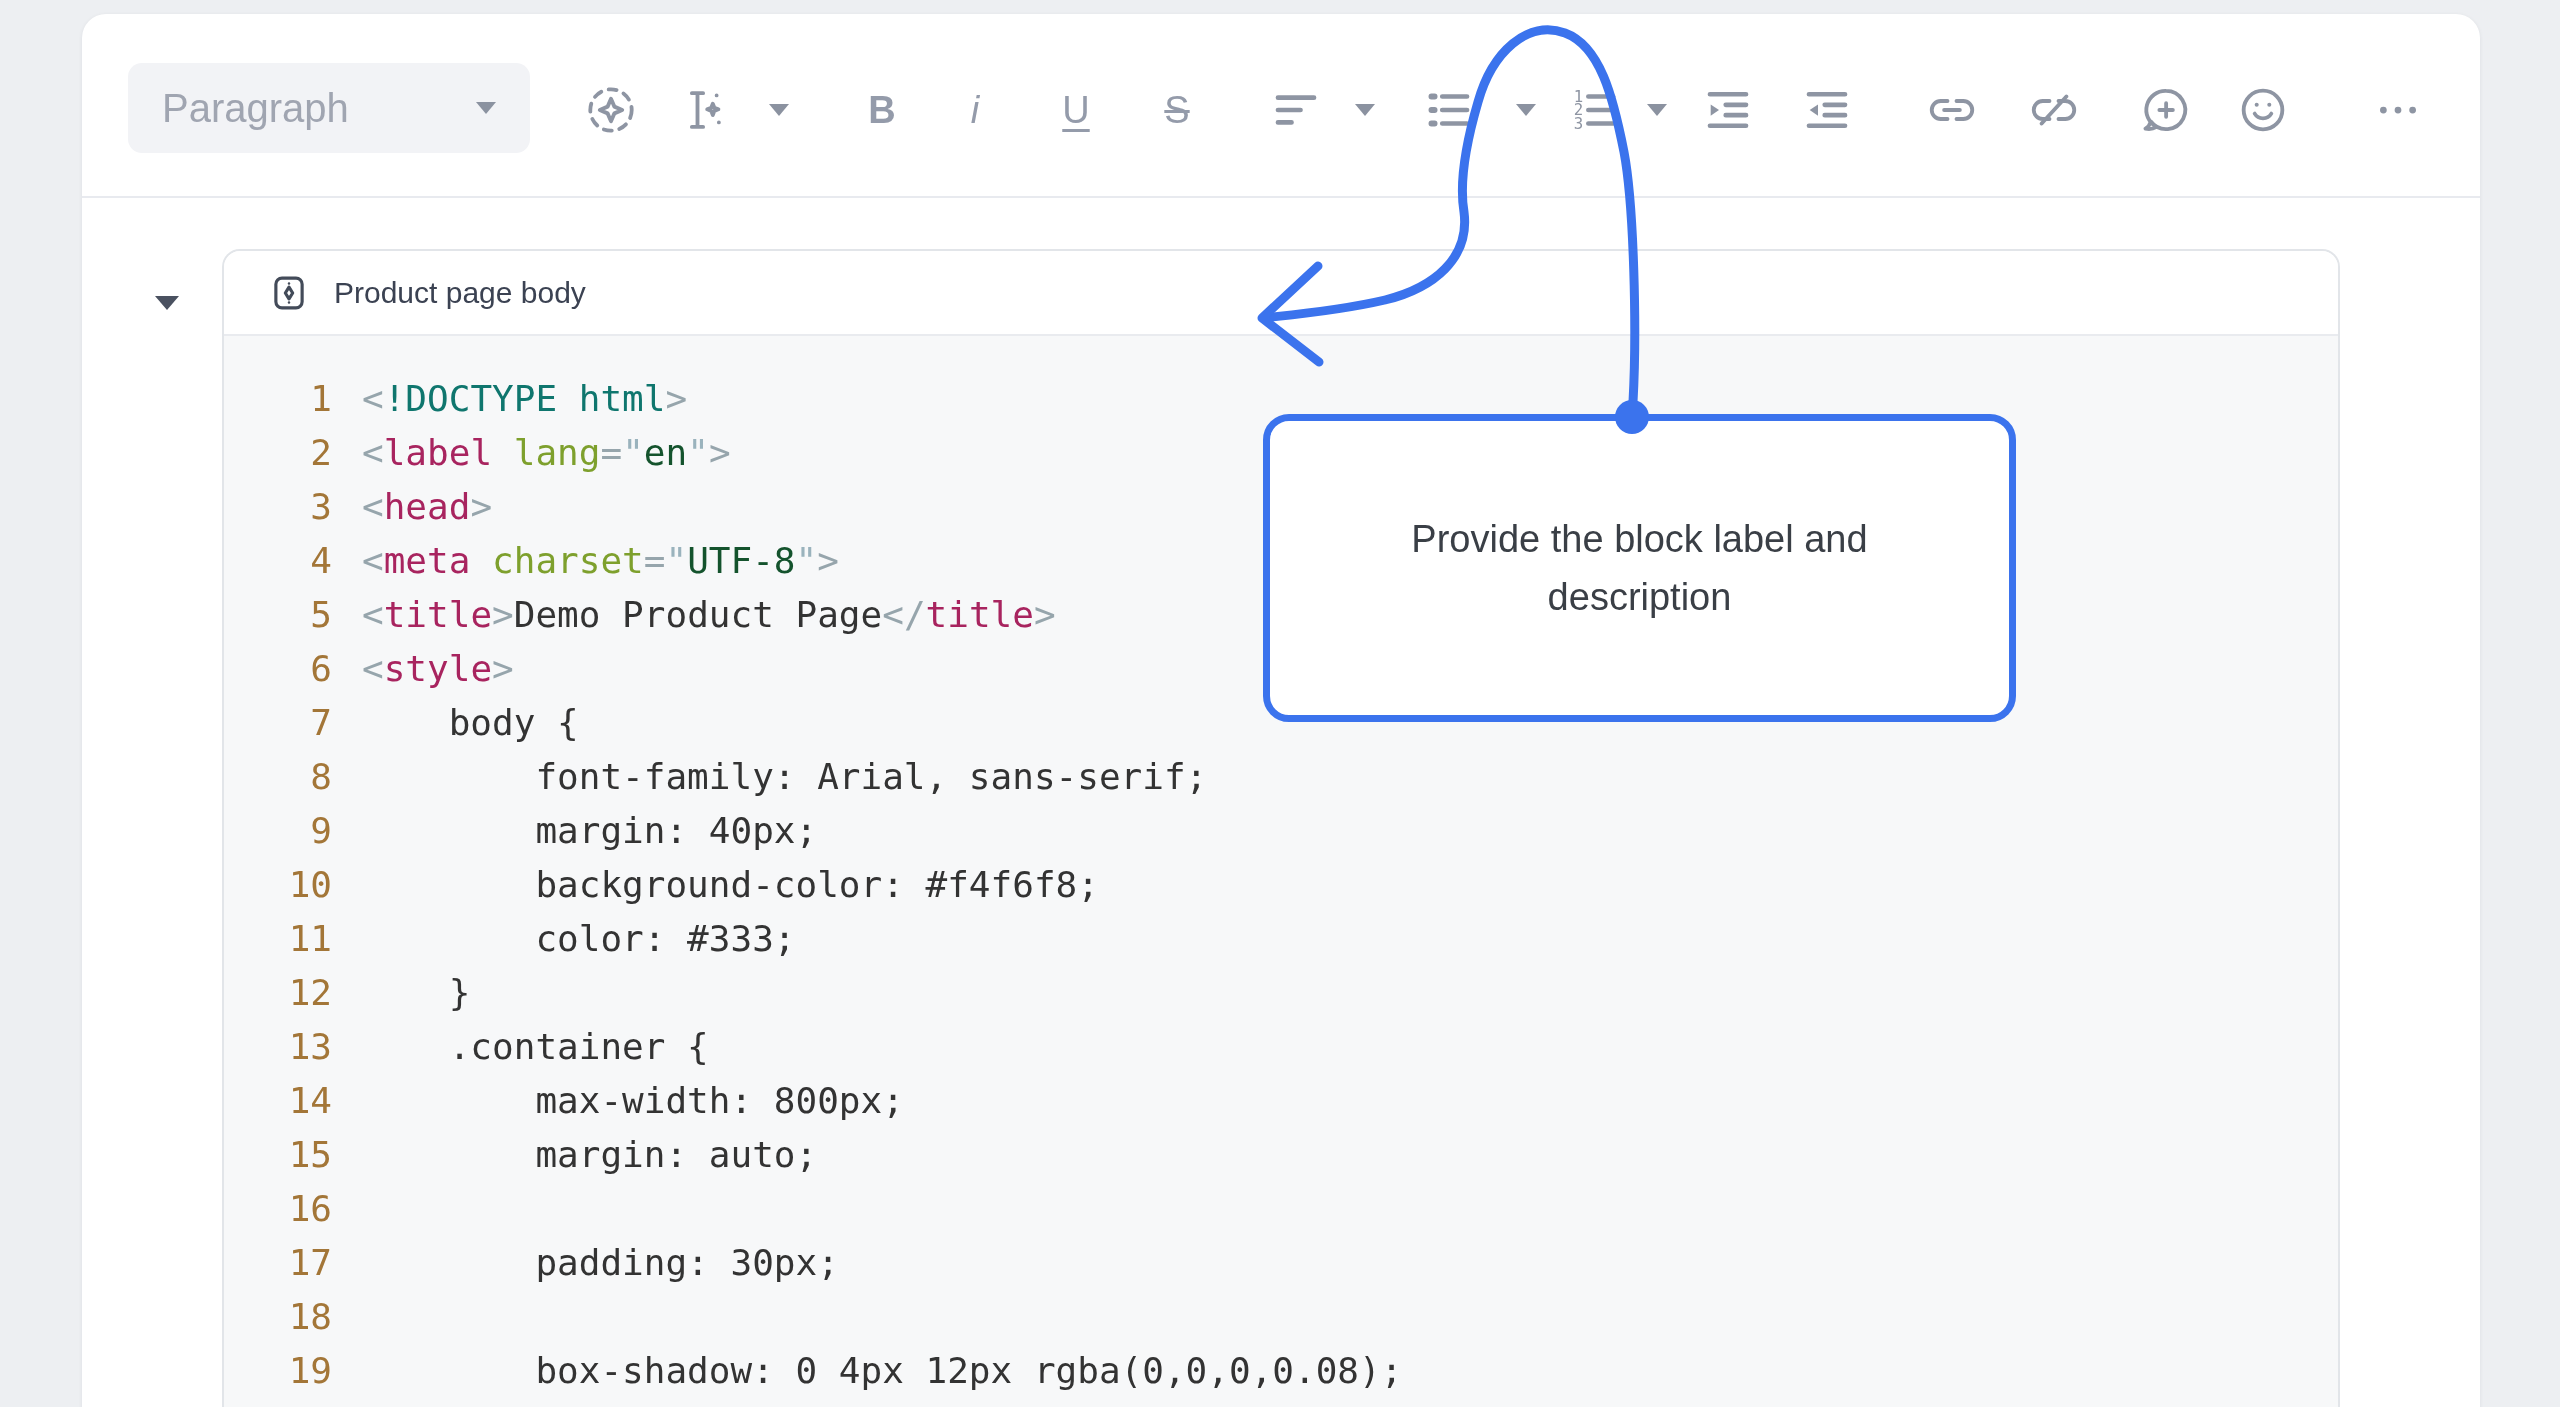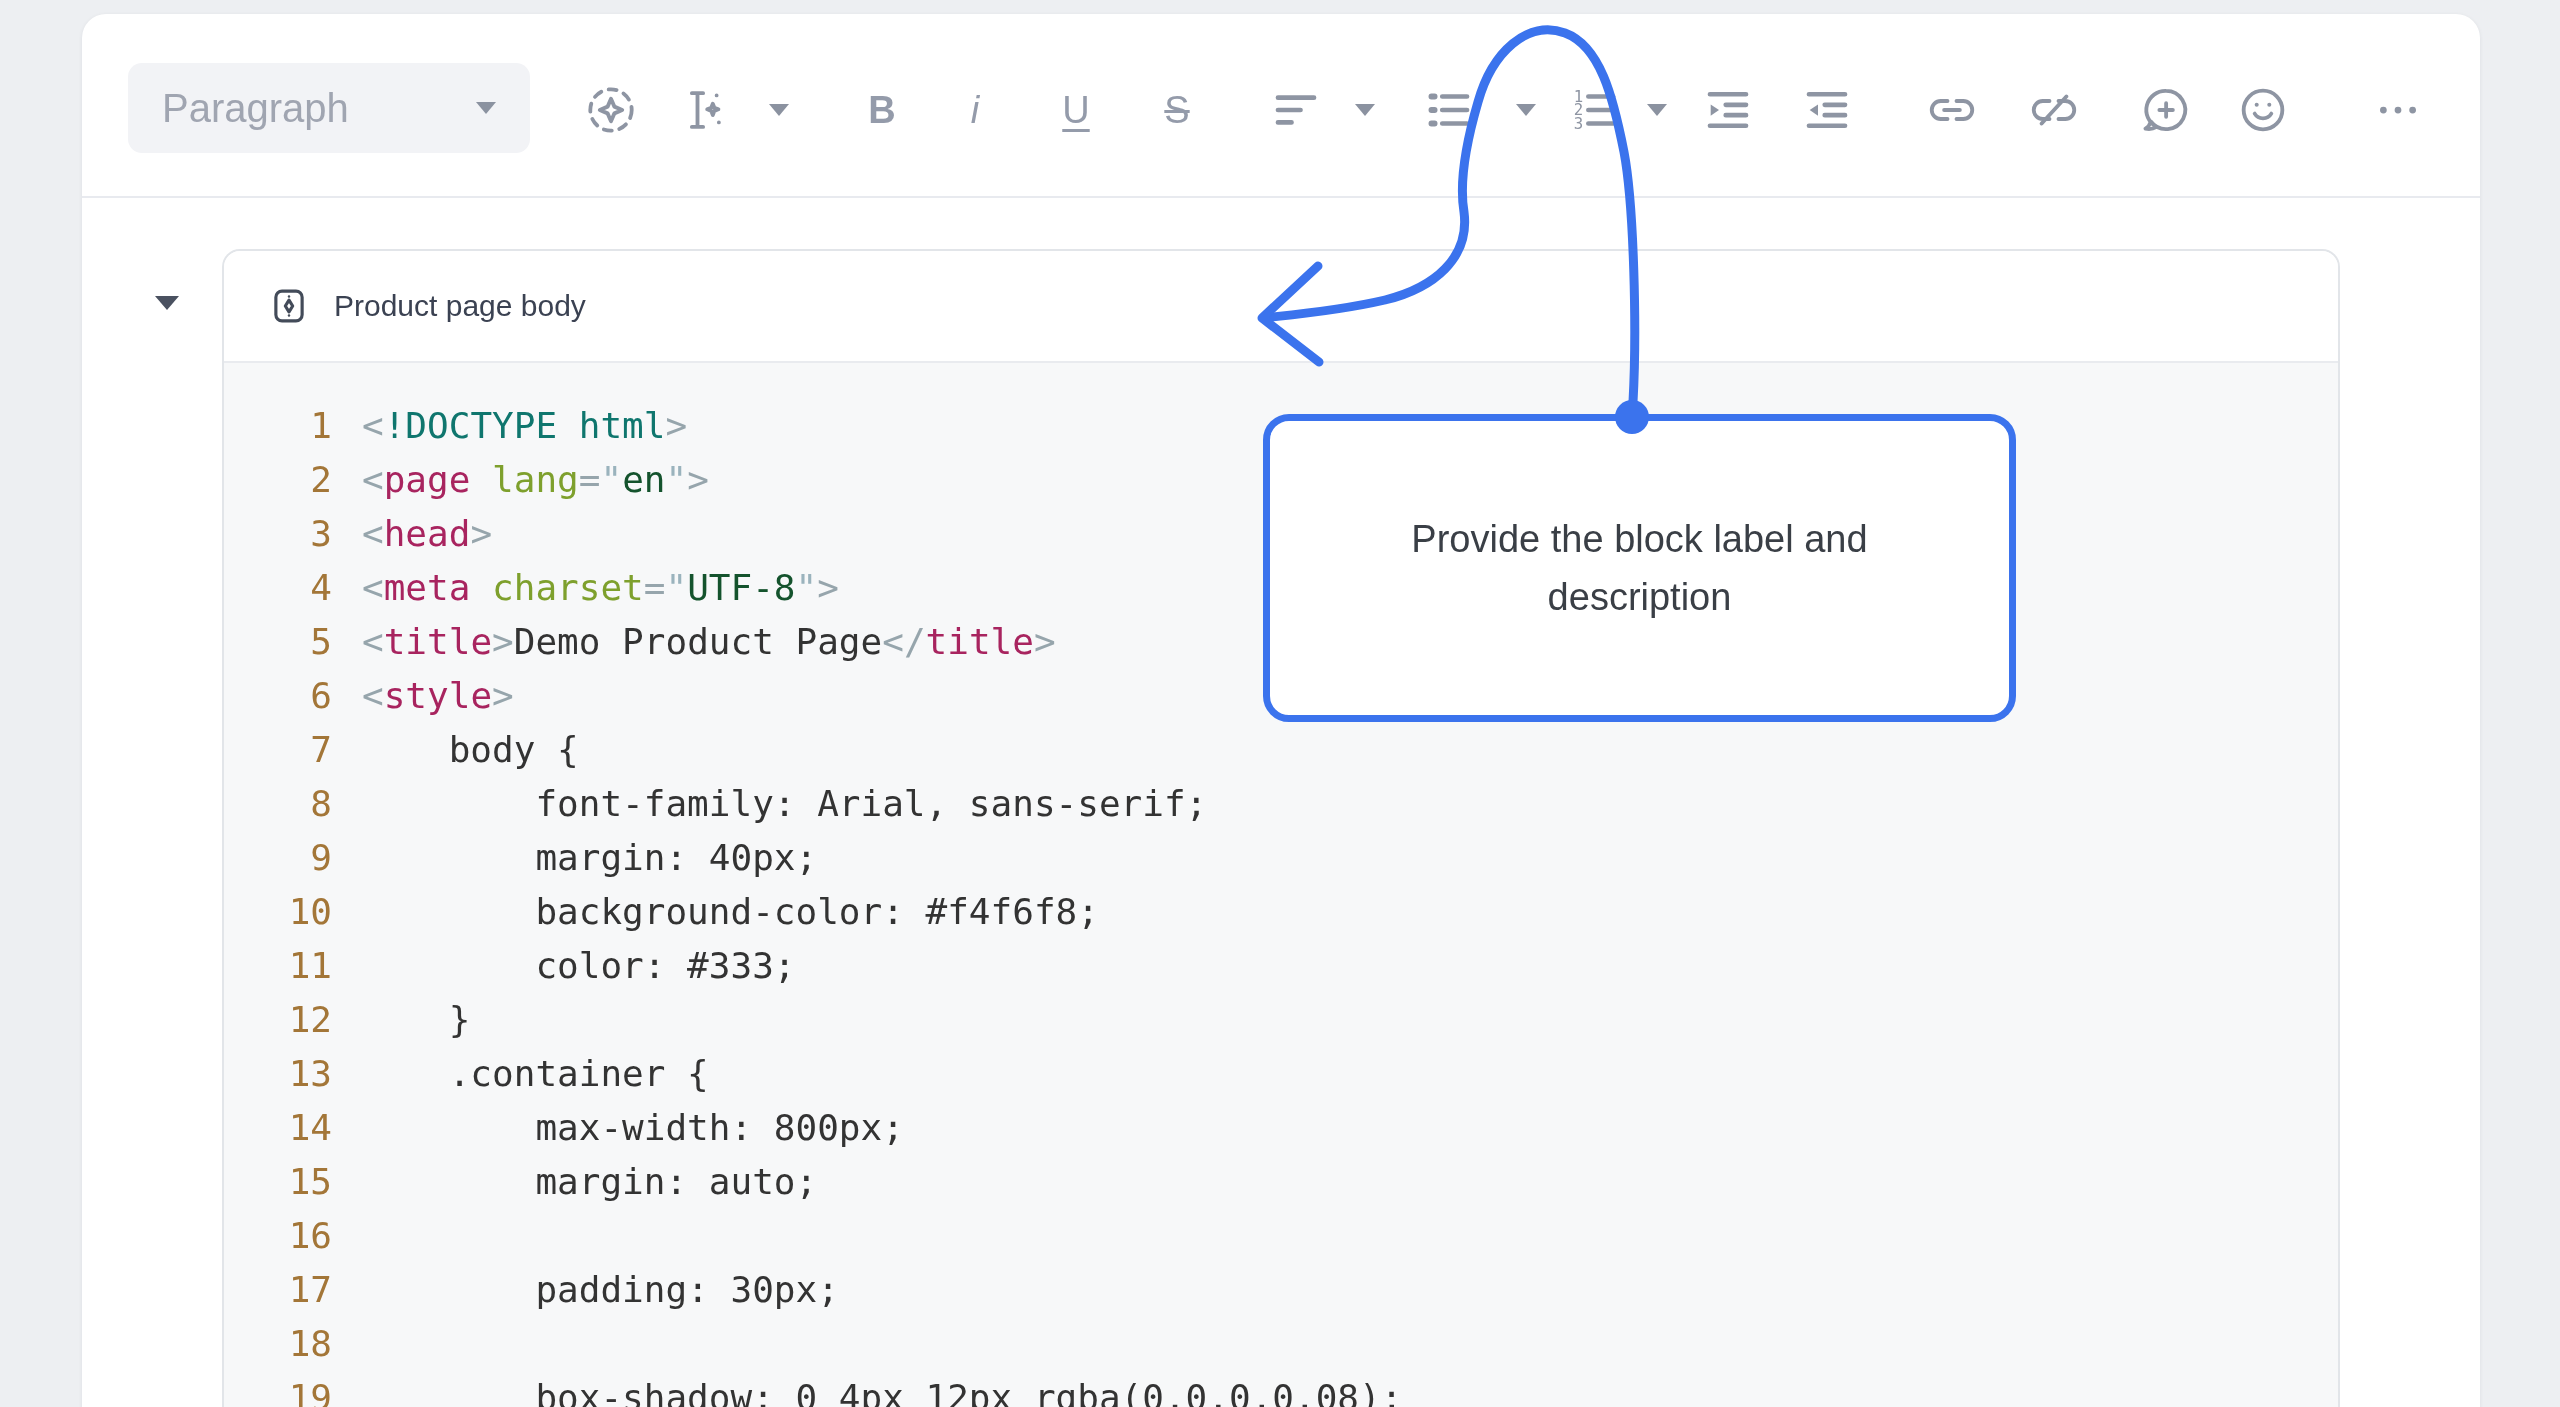--- a/index.html
+++ b/index.html
@@ -43,21 +43,21 @@
     width:0; height:0; border-left:12px solid transparent; border-right:12px solid transparent;
     border-top:14px solid #4a5160;
   }
 
   
   .block-card{
     position:absolute; left:140px; top:235px; width:2118px; height:1260px;
     border:2px solid #e2e5e9; border-radius:18px; background:#f7f8f9; overflow:hidden;
   }
   .block-header{
-    height:112px; background:#ffffff; border-bottom:2px solid #e9ebef;
+    height:85px; background:#ffffff; border-bottom:2px solid #e9ebef;
     display:flex; align-items:center; padding-left:44px; gap:24px;
   }
   .block-header svg{ stroke:#434b59; fill:none; stroke-width:1.8; stroke-linecap:round; stroke-linejoin:round; }
   .block-title{ font-size:30px; font-weight:500; color:#3b4252; }
 
   
   .code-area{ padding:36px 0 0 0; font-family:"DejaVu Sans Mono", monospace; font-size:36px; }
   .code-line{ display:flex; line-height:54px; white-space:pre; }
   .ln{ width:108px; text-align:right; color:#a37638; flex:0 0 auto; }
   .lc{ margin-left:30px; color:#333; }
@@ -201,21 +201,21 @@
       <svg width="42" height="42" viewBox="0 0 24 24">
         <rect x="4.5" y="3.5" width="15" height="17" rx="3.5"></rect>
         <path d="M12 8.6 L14.1 12 L12 15.4 L9.9 12 Z"></path>
         <circle cx="12" cy="6.6" r="0.7" fill="#434b59" stroke="none"></circle>
         <circle cx="12" cy="17.4" r="0.7" fill="#434b59" stroke="none"></circle>
       </svg>
       <span class="block-title">Product page body</span>
     </div>
     <div class="code-area">
         <div class="code-line"><span class="ln">1</span><span class="lc"><span class="tok-p">&lt;</span><span class="tok-d">!DOCTYPE html</span><span class="tok-p">&gt;</span></span></div>
-        <div class="code-line"><span class="ln">2</span><span class="lc"><span class="tok-p">&lt;</span><span class="tok-t">page</span><span class="tok-x"> </span><span class="tok-a">lang</span><span class="tok-p">=</span><span class="tok-q">"</span><span class="tok-v">en</span><span class="tok-q">"</span><span class="tok-p">&gt;</span></span></div>
+        <div class="code-line"><span class="ln">2</span><span class="lc"><span class="tok-p">&lt;</span><span class="tok-t">label</span><span class="tok-x"> </span><span class="tok-a">lang</span><span class="tok-p">=</span><span class="tok-q">"</span><span class="tok-v">en</span><span class="tok-q">"</span><span class="tok-p">&gt;</span></span></div>
         <div class="code-line"><span class="ln">3</span><span class="lc"><span class="tok-p">&lt;</span><span class="tok-t">head</span><span class="tok-p">&gt;</span></span></div>
         <div class="code-line"><span class="ln">4</span><span class="lc"><span class="tok-p">&lt;</span><span class="tok-t">meta</span><span class="tok-x"> </span><span class="tok-a">charset</span><span class="tok-p">=</span><span class="tok-q">"</span><span class="tok-v">UTF-8</span><span class="tok-q">"</span><span class="tok-p">&gt;</span></span></div>
         <div class="code-line"><span class="ln">5</span><span class="lc"><span class="tok-p">&lt;</span><span class="tok-t">title</span><span class="tok-p">&gt;</span><span class="tok-x">Demo Product Page</span><span class="tok-p">&lt;/</span><span class="tok-t">title</span><span class="tok-p">&gt;</span></span></div>
         <div class="code-line"><span class="ln">6</span><span class="lc"><span class="tok-p">&lt;</span><span class="tok-t">style</span><span class="tok-p">&gt;</span></span></div>
         <div class="code-line"><span class="ln">7</span><span class="lc"><span class="tok-x">    body {</span></span></div>
         <div class="code-line"><span class="ln">8</span><span class="lc"><span class="tok-x">        font-family: Arial, sans-serif;</span></span></div>
         <div class="code-line"><span class="ln">9</span><span class="lc"><span class="tok-x">        margin: 40px;</span></span></div>
         <div class="code-line"><span class="ln">10</span><span class="lc"><span class="tok-x">        background-color: #f4f6f8;</span></span></div>
         <div class="code-line"><span class="ln">11</span><span class="lc"><span class="tok-x">        color: #333;</span></span></div>
         <div class="code-line"><span class="ln">12</span><span class="lc"><span class="tok-x">    }</span></span></div>

